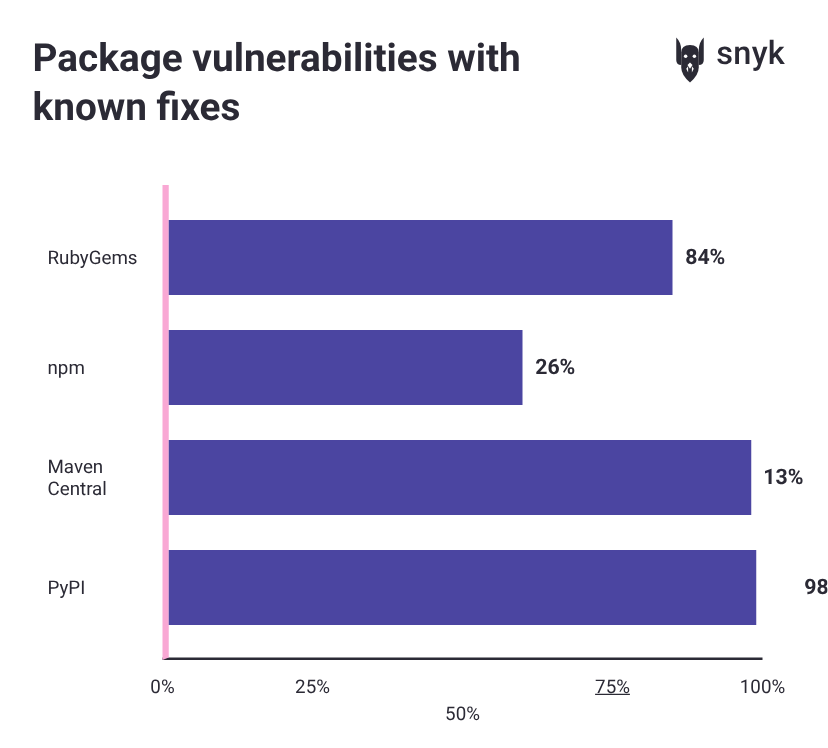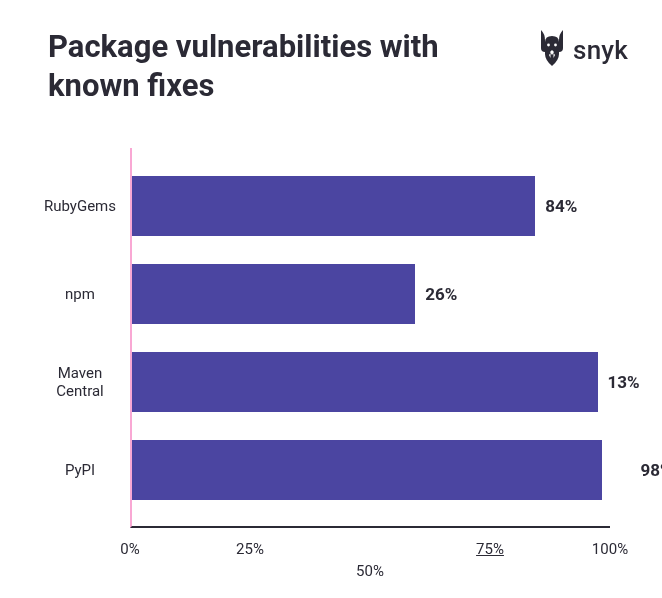--- a/index.html
+++ b/index.html
@@ -9,32 +9,31 @@
     background: #fff;
     width: 662px;
     height: 598px;
     position: relative;
     color: #2b2a35;
   }
   .header {
     display: flex;
     justify-content: space-between;
     align-items: flex-start;
-    padding: 28px 34px 10px 48px;
+    padding: 28px 34px 10px 26px;
   }
   .title {
     font-size: 31px;
     font-weight: 700;
     line-height: 1.25;
     color: #2b2a35;
     max-width: 420px;
   }
   .brand {
     display: flex;
-    align-items: center;
     gap: 6px;
   }
   .brand-name {
     font-size: 26px;
     font-weight: 500;
     color: #2b2a35;
     letter-spacing: 0.2px;
   }
   .chart {
     position: absolute;
@@ -42,21 +41,21 @@
     top: 148px;
     width: 596px;
     height: 420px;
   }
   .plot {
     position: absolute;
     left: 92px;   
     top: 0;
     width: 480px; 
     height: 380px;
-    border-left: 2px solid #f9a8d4;
+    border-left: 5px solid #f9a8d4;
     border-bottom: 2px solid #2b2a35;
   }
   .bar-row {
     position: absolute;
     left: 0;
     height: 60px;
   }
   .bar {
     position: absolute;
     left: 0;
@@ -72,21 +71,21 @@
     align-items: center;
     font-size: 17px;
     font-weight: 700;
     color: #2b2a35;
     padding-left: 10px;
     white-space: nowrap;
   }
   .cat-label {
     position: absolute;
     width: 84px;
-    text-align: center;
+    text-align: left;
     font-size: 15px;
     color: #2b2a35;
     line-height: 1.2;
   }
   .x-tick-label {
     position: absolute;
     top: 392px;
     font-size: 15px;
     color: #2b2a35;
     transform: translateX(-50%);

